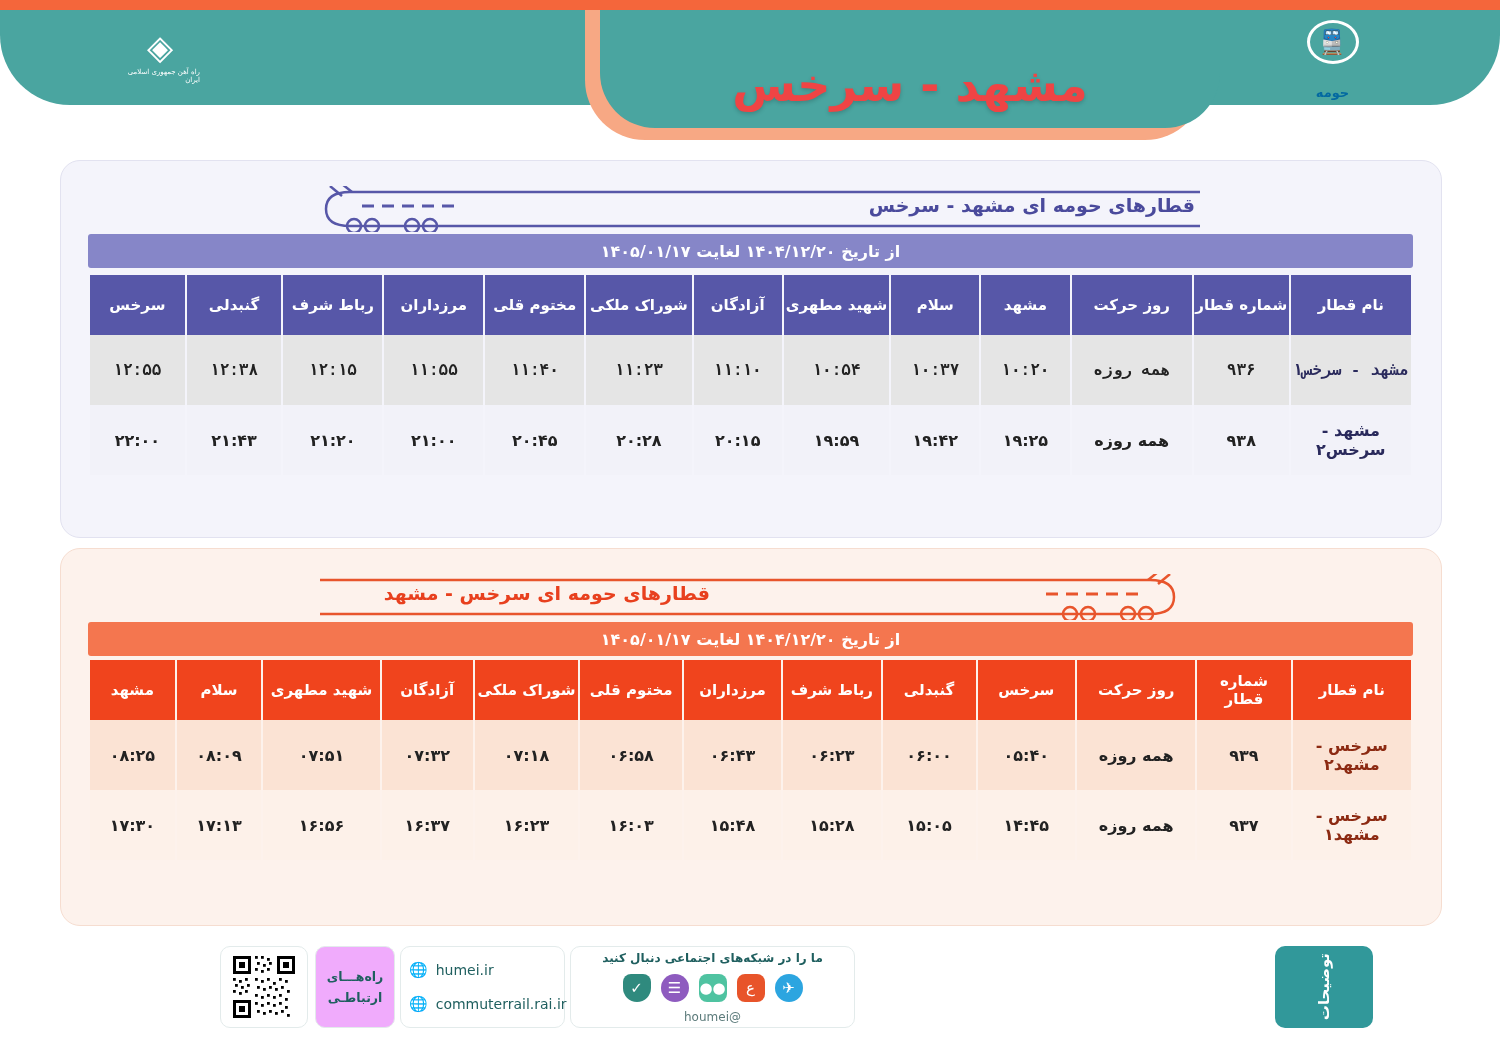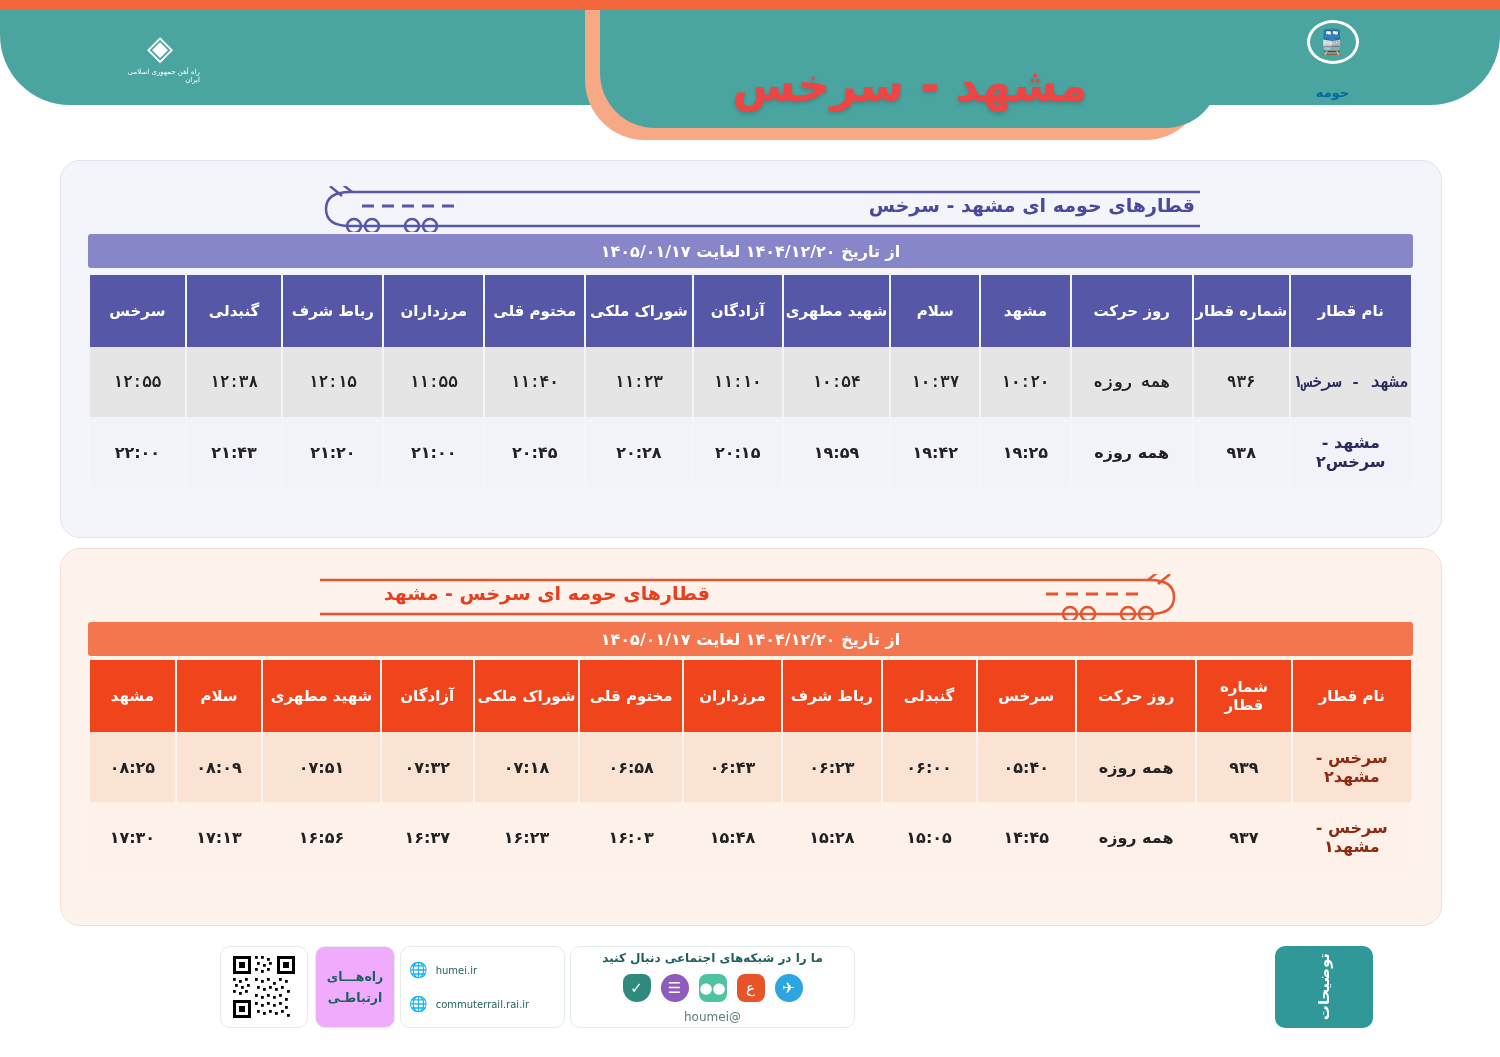--- a/index.html
+++ b/index.html
@@ -112,21 +112,21 @@
     position: absolute; left: 88px;
     width: 1325px;
     border-collapse: separate;
     border-spacing: 2px 0;
     table-layout: fixed;
   }
   table.go   { top: 275px; }
   table.back { top: 660px; }
 
   table.sched th {
-    height: 72px;
+    height: 60px;
     color: #ffffff;
     font-size: 15px;
     font-weight: bold;
     text-align: center;
     vertical-align: middle;
     padding: 2px 1px;
   }
   table.go   th { background: #5757a8; }
   table.back th { background: #f0441d; }
 
@@ -199,21 +199,21 @@
     position: absolute; top: 8px; left: 340px;
     width: 165px; height: 82px;
     background: #ffffff;
     border: 1px solid #e3ebeb;
     border-radius: 10px;
     display: flex; flex-direction: column; justify-content: space-around;
     padding: 6px 8px;
   }
   .web-row { display: flex; align-items: center; gap: 8px; justify-content: flex-start; direction: ltr; }
   .globe { font-size: 15px; color: #2a7a74; }
-  .web-url { font-size: 10px; color: #1f5f5f; }
+  .web-url { font-size: 14px; color: #1f5f5f; }
 
   .contact-label {
     position: absolute; top: 8px; left: 255px;
     width: 80px; height: 82px;
     background: #f0abfc;
     border: 1px solid #e3ebeb;
     border-radius: 10px;
     display: flex; flex-direction: column; align-items: center; justify-content: center;
     font-size: 12.5px; color: #1f5f5f; font-weight: bold; line-height: 1.7;
   }

